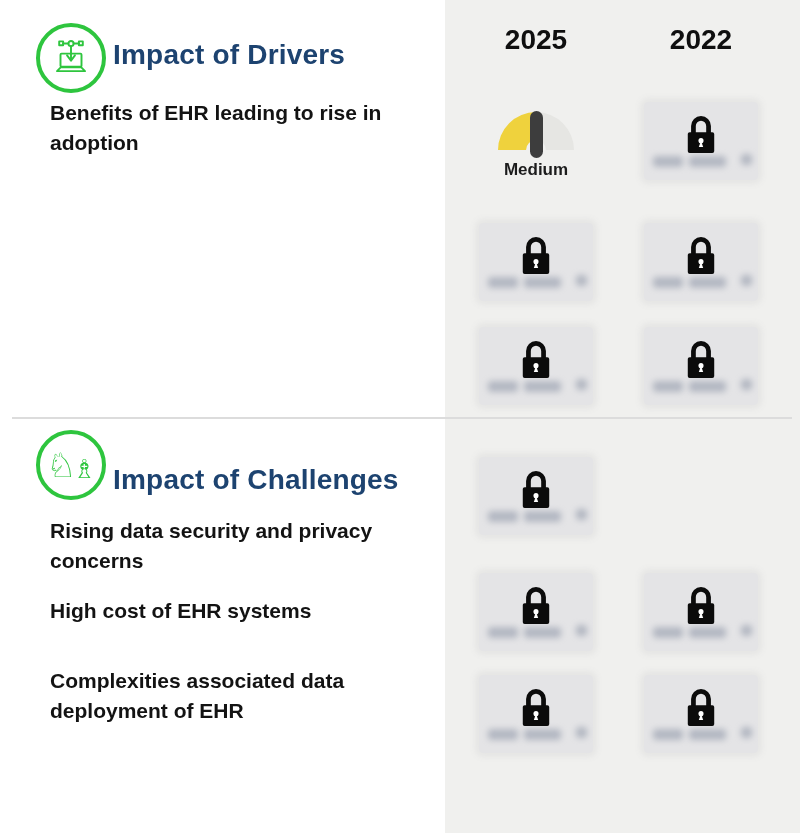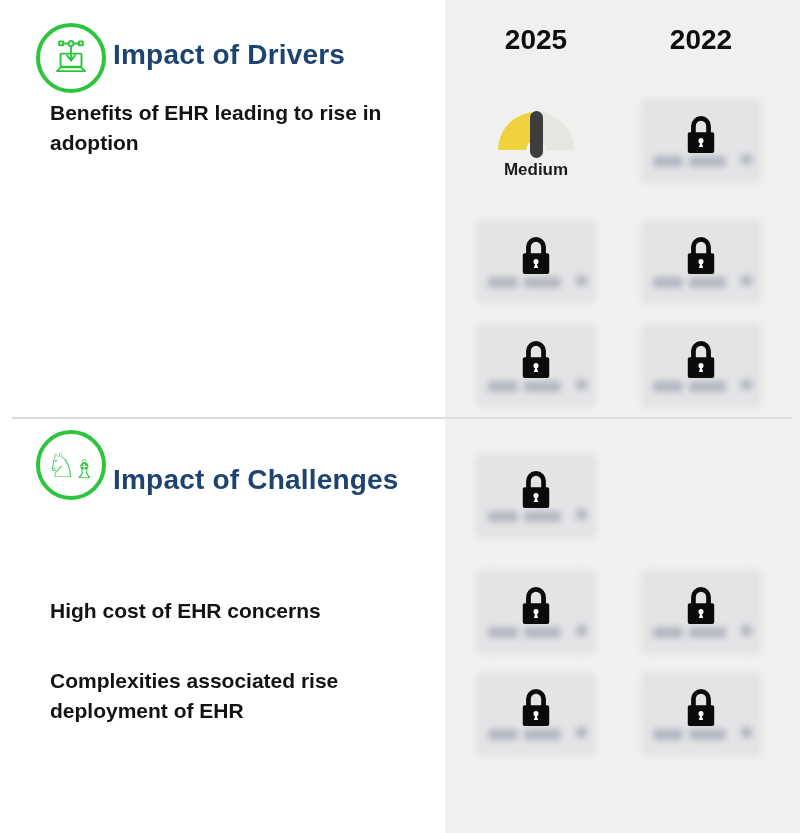--- a/index.html
+++ b/index.html
@@ -168,22 +168,23 @@
   </div>
 
   <div class="icon-circle icon-challenges">
     <span class="chess-glyphs">
       <span class="chess-knight">♘</span>
       <span class="chess-bishop">♗</span>
     </span>
   </div>
   <div class="section-title title-challenges">Impact of Challenges</div>
 
-  <div class="item-label lbl-c2">High cost of EHR concerns</div>
-  <div class="item-label lbl-c3">Complexities associated rise deployment of EHR</div>
+  <div class="item-label lbl-c1">Rising data security and privacy concerns</div>
+  <div class="item-label lbl-c2">High cost of EHR systems</div>
+  <div class="item-label lbl-c3">Complexities associated data deployment of EHR</div>
 
 
   <div class="locked-cell cell-c1-2025">
     <span class="smudge s1"></span>
       <span class="smudge s2"></span>
       <span class="smudge s3"></span>
     <svg width="34" height="44" viewBox="0 0 36 44">
       <path d="M10 21v-8.5a8 8 0 0 1 16 0V21" fill="none" stroke="#0b0b0b" stroke-width="5"></path>
       <rect x="4" y="19" width="28" height="22" rx="2" fill="#0b0b0b"></rect>
       <circle cx="18" cy="28" r="2.7" fill="#fff"></circle>

